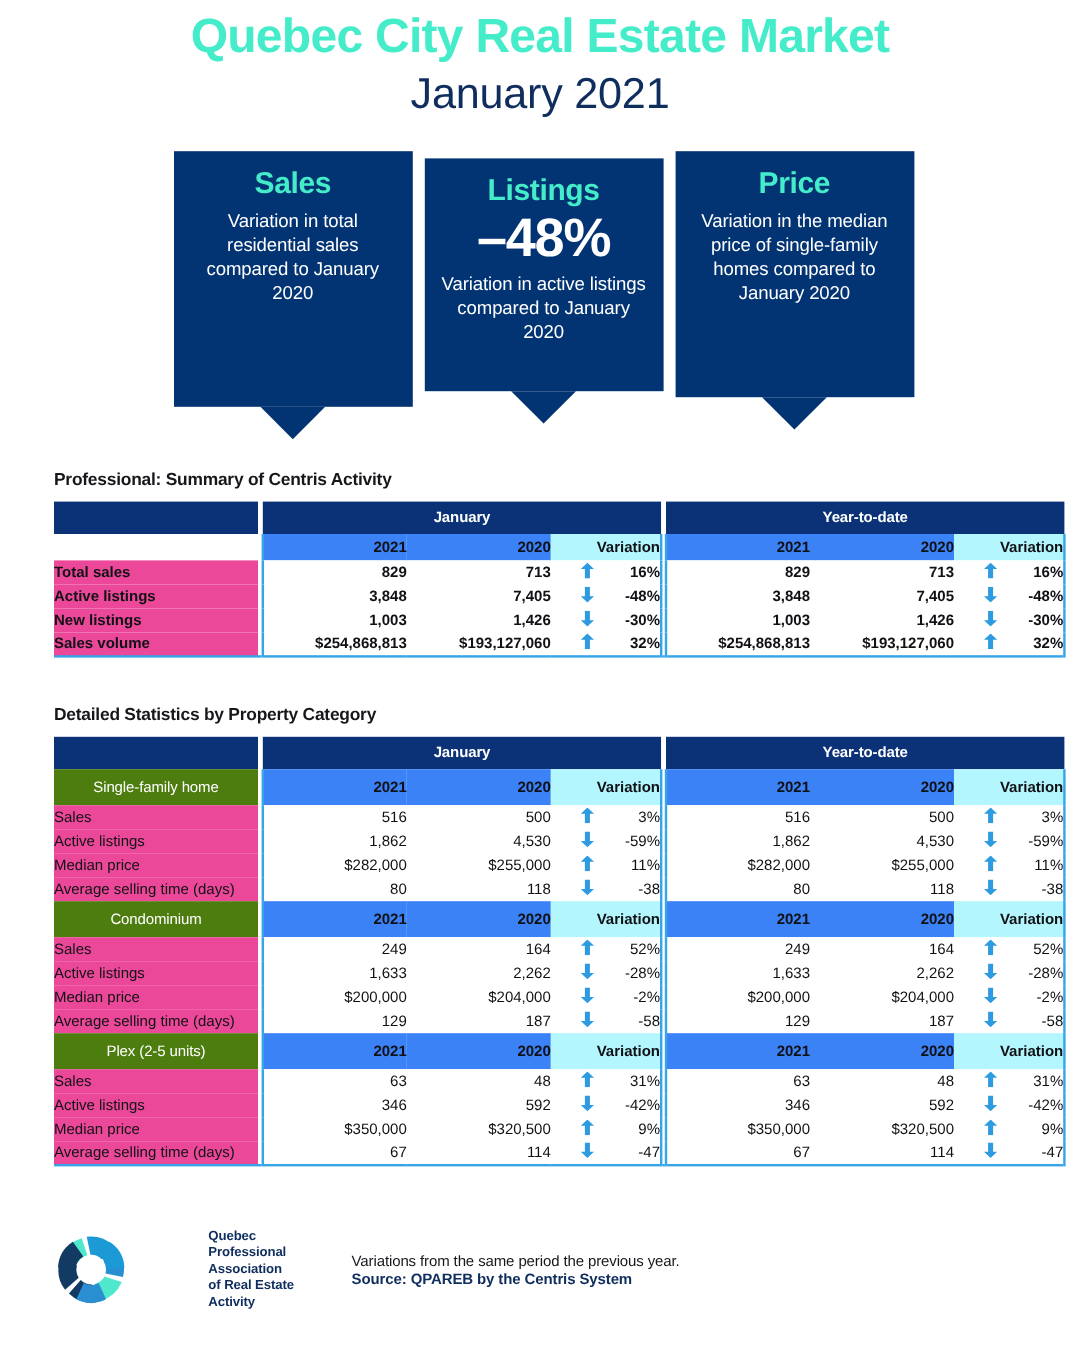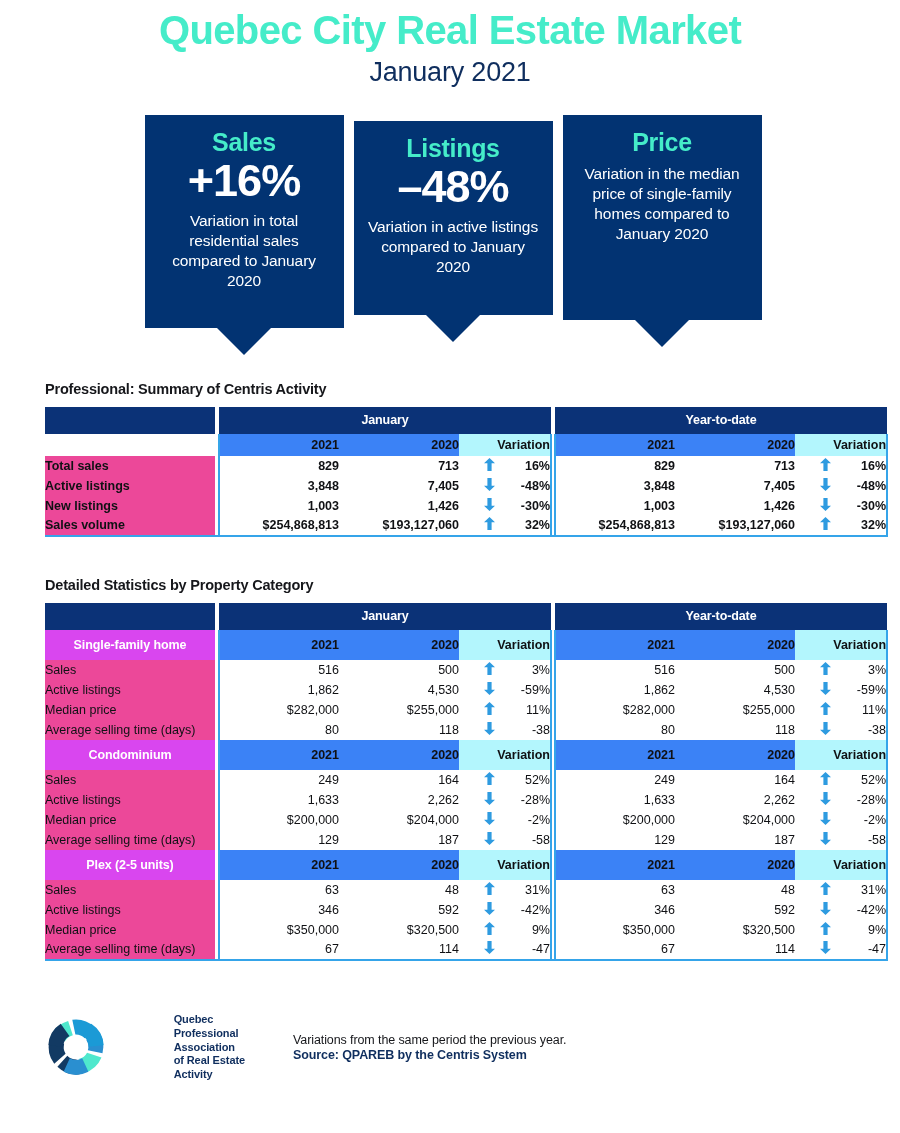--- a/index.html
+++ b/index.html
@@ -11,21 +11,21 @@
   }
   .page { position: relative; width: 900px; height: 1133px; background: #fff; }
 
   
   .title-wrap { text-align: center; padding-top: 8px; }
   .main-title {
     font-size: 40px; font-weight: 700; color: #45ecc9;
     letter-spacing: -0.6px; line-height: 1.12;
   }
   .sub-title {
-    font-size: 27px; font-weight: 400; color: #0f2e5e;
+    font-size: 36px; font-weight: 400; color: #0f2e5e;
     margin-top: 4px; letter-spacing: -0.2px;
   }
 
   
   .stats-row {
     display: flex; justify-content: center; align-items: flex-start;
     gap: 10px; margin-top: 27px; padding-left: 6px;
   }
   .stat-col { display: flex; flex-direction: column; align-items: center; }
   .stat-box {
@@ -79,21 +79,21 @@
   .sub-year {
     background: #3b82f6; color: #101114; font-weight: 700;
     text-align: right; height: 22px; padding-right: 12px; font-size: 12.5px;
   }
   .sub-var {
     background: #b3f6fd; color: #101114; font-weight: 700;
     text-align: right; height: 22px; padding-right: 10px; font-size: 12.5px;
   }
   .sub-blank { background: #ffffff; }
   .cat-cell {
-    background: #d946ef; color: #ffffff; font-weight: 700;
+    background: #4d7c0f; color: #ffffff; font-weight: 400;
     text-align: center; height: 30px; font-size: 12.5px; letter-spacing: -0.1px;
   }
   .row-label {
     text-align: left; padding-left: 6px; color: #101114;
     height: 20px; font-size: 12.5px; background: #ec4899;
   }
   .row-label.bold { font-weight: 700; }
   .num {
     text-align: right; padding-right: 12px; color: #101114;
     height: 20px; font-size: 12.5px; background: #fff;
@@ -134,21 +134,20 @@
   <div class="title-wrap">
     <div class="main-title">Quebec City Real Estate Market</div>
     <div class="sub-title">January 2021</div>
   </div>
 
   <div class="stats-row">
 
     <div class="stat-col col-sales">
       <div class="stat-box box-sales">
         <div class="stat-label">Sales</div>
-        <div class="stat-value">+16%</div>
         <div class="stat-desc">Variation in total residential sales compared to January 2020</div>
       </div>
       <div class="stat-pointer"></div>
     </div>
 
     <div class="stat-col col-list">
       <div class="stat-box box-list">
         <div class="stat-label">Listings</div>
         <div class="stat-value">–48%</div>
         <div class="stat-desc">Variation in active listings compared to January 2020</div>

